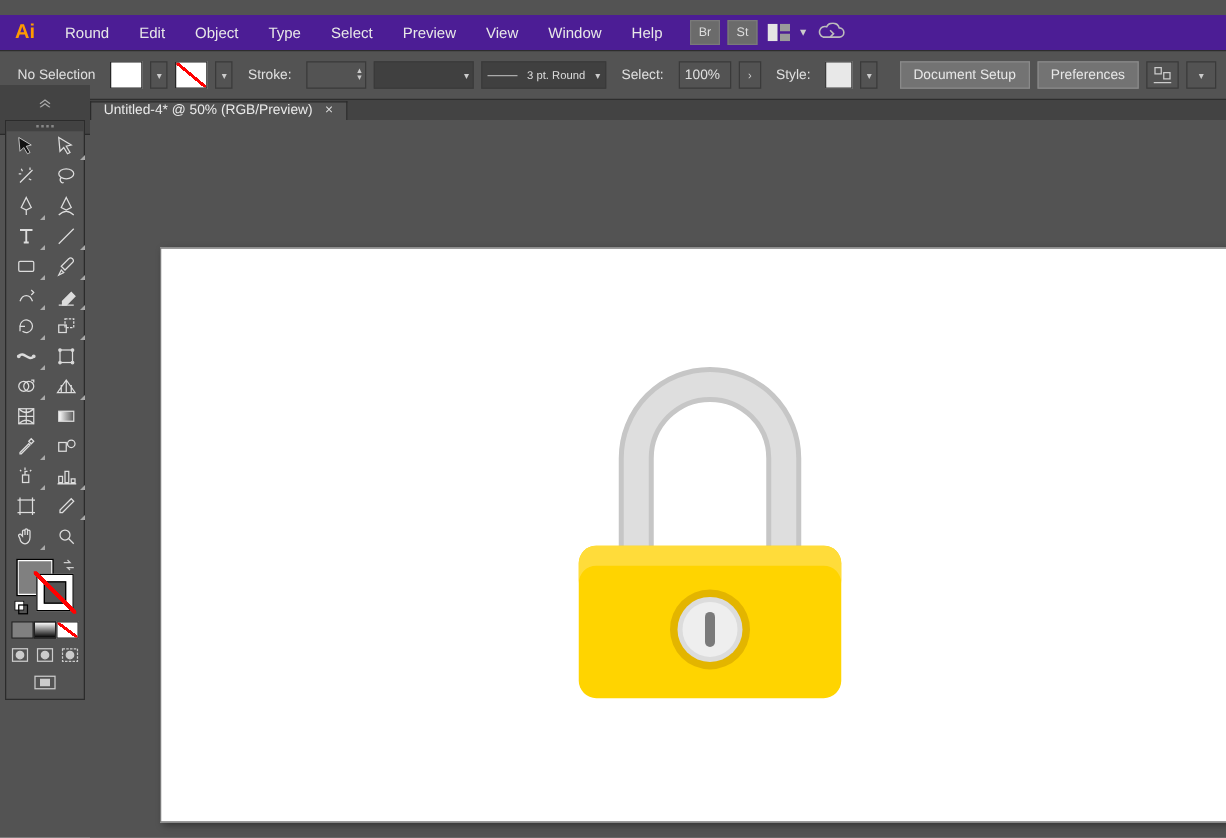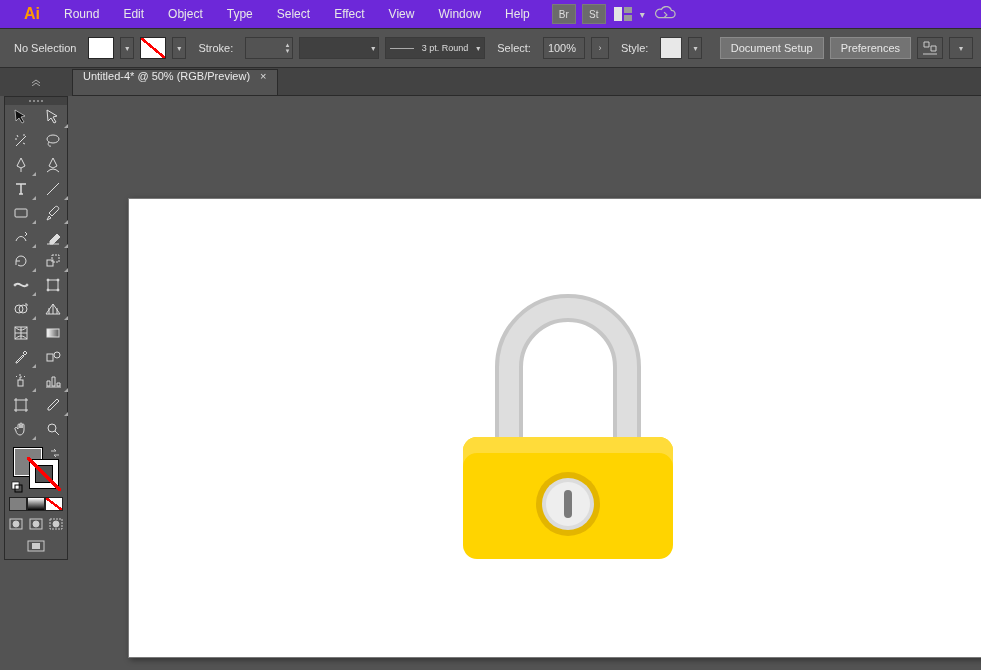--- a/index.html
+++ b/index.html
@@ -1,19 +1,19 @@
 <!DOCTYPE html>
 <html><head>
 <meta charset="utf-8">
 <style>
 * { margin: 0; padding: 0; box-sizing: border-box; font-family: "Segoe UI", Tahoma, sans-serif; user-select: none; }
 html, body { width: 981px; height: 670px; overflow: hidden; background: #535353; }
 
 
-.menu-bar { height: 28px; background: #6d28d9; display: flex; align-items: center; padding: 0 0 0 12px; gap: 0; }
+.menu-bar { height: 28px; background: #4c1d95; display: flex; align-items: center; padding: 0 0 0 0; gap: 0; margin-top: 12px; }
 .app-logo { width: 40px; height: 28px; display: flex; align-items: center; justify-content: center; font-weight: bold; color: #ff9a00; font-size: 16px; }
 .menu-item { padding: 0 12px; height: 28px; line-height: 28px; font-size: 12px; color: #e8e8e8; cursor: default; }
 .menu-right { margin-left: 10px; display: flex; align-items: center; gap: 6px; }
 .menu-right-btn { width: 24px; height: 20px; background: #6b6b6b; display: flex; align-items: center; justify-content: center; font-size: 10px; color: #ddd; border: 1px solid #7a7a7a; }
 .workspace-switch { width: 22px; height: 20px; display: flex; align-items: center; justify-content: center; }
 .workspace-switch svg { width: 18px; height: 14px; fill: #e0e0e0; }
 .arrange { color: #ccc; font-size: 10px; }
 .cloud-ico { width: 28px; height: 20px; display:flex; align-items:center; justify-content:center; }
 .cloud-ico svg { fill:#bcbcbc; width:22px; height:16px; }
 
@@ -92,21 +92,21 @@
 
 <div class="menu-bar">
   <div class="app-logo">
       <span>Ai</span>
     </div>
   <div class="menu-item"><span>Round</span></div>
   <div class="menu-item"><span>Edit</span></div>
   <div class="menu-item"><span>Object</span></div>
   <div class="menu-item"><span>Type</span></div>
   <div class="menu-item"><span>Select</span></div>
-  <div class="menu-item"><span>Effect</span></div>
+  <div class="menu-item"><span>Preview</span></div>
   <div class="menu-item"><span>View</span></div>
   <div class="menu-item"><span>Window</span></div>
   <div class="menu-item"><span>Help</span></div>
 
   <div class="menu-right">
     <div class="menu-right-btn">
         <span>Br</span>
       </div>
     <div class="menu-right-btn">
         <span>St</span>

